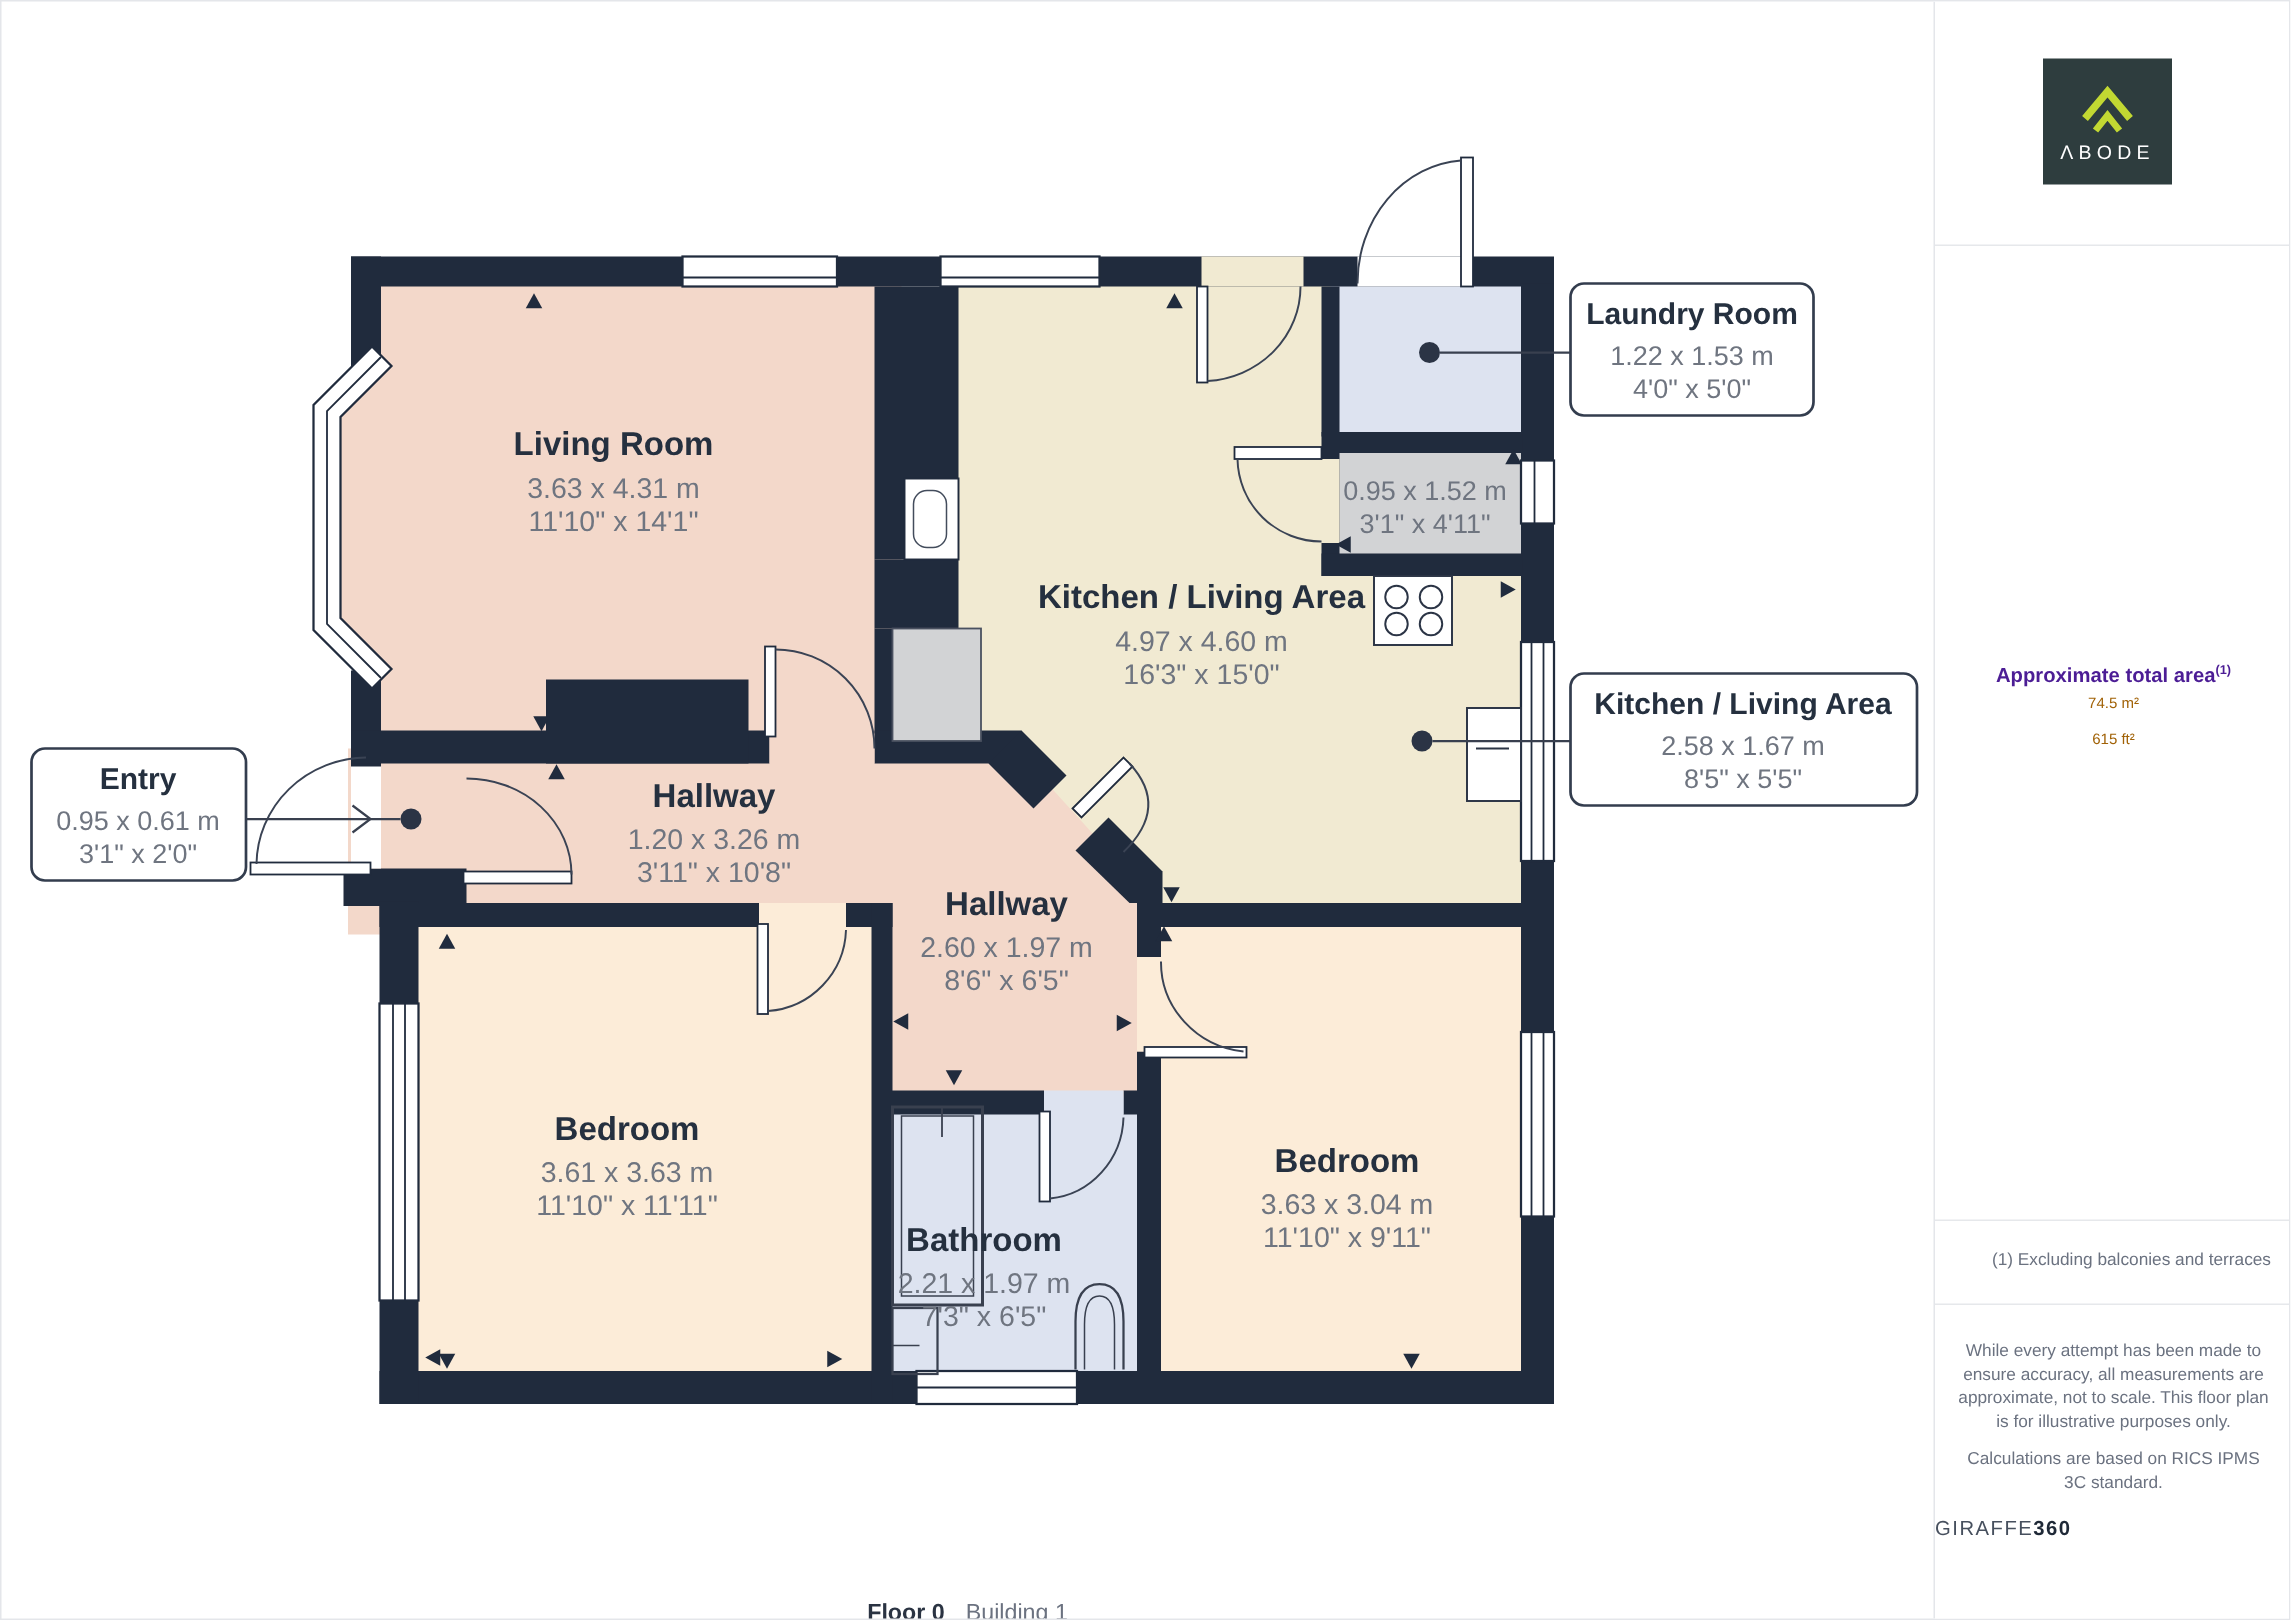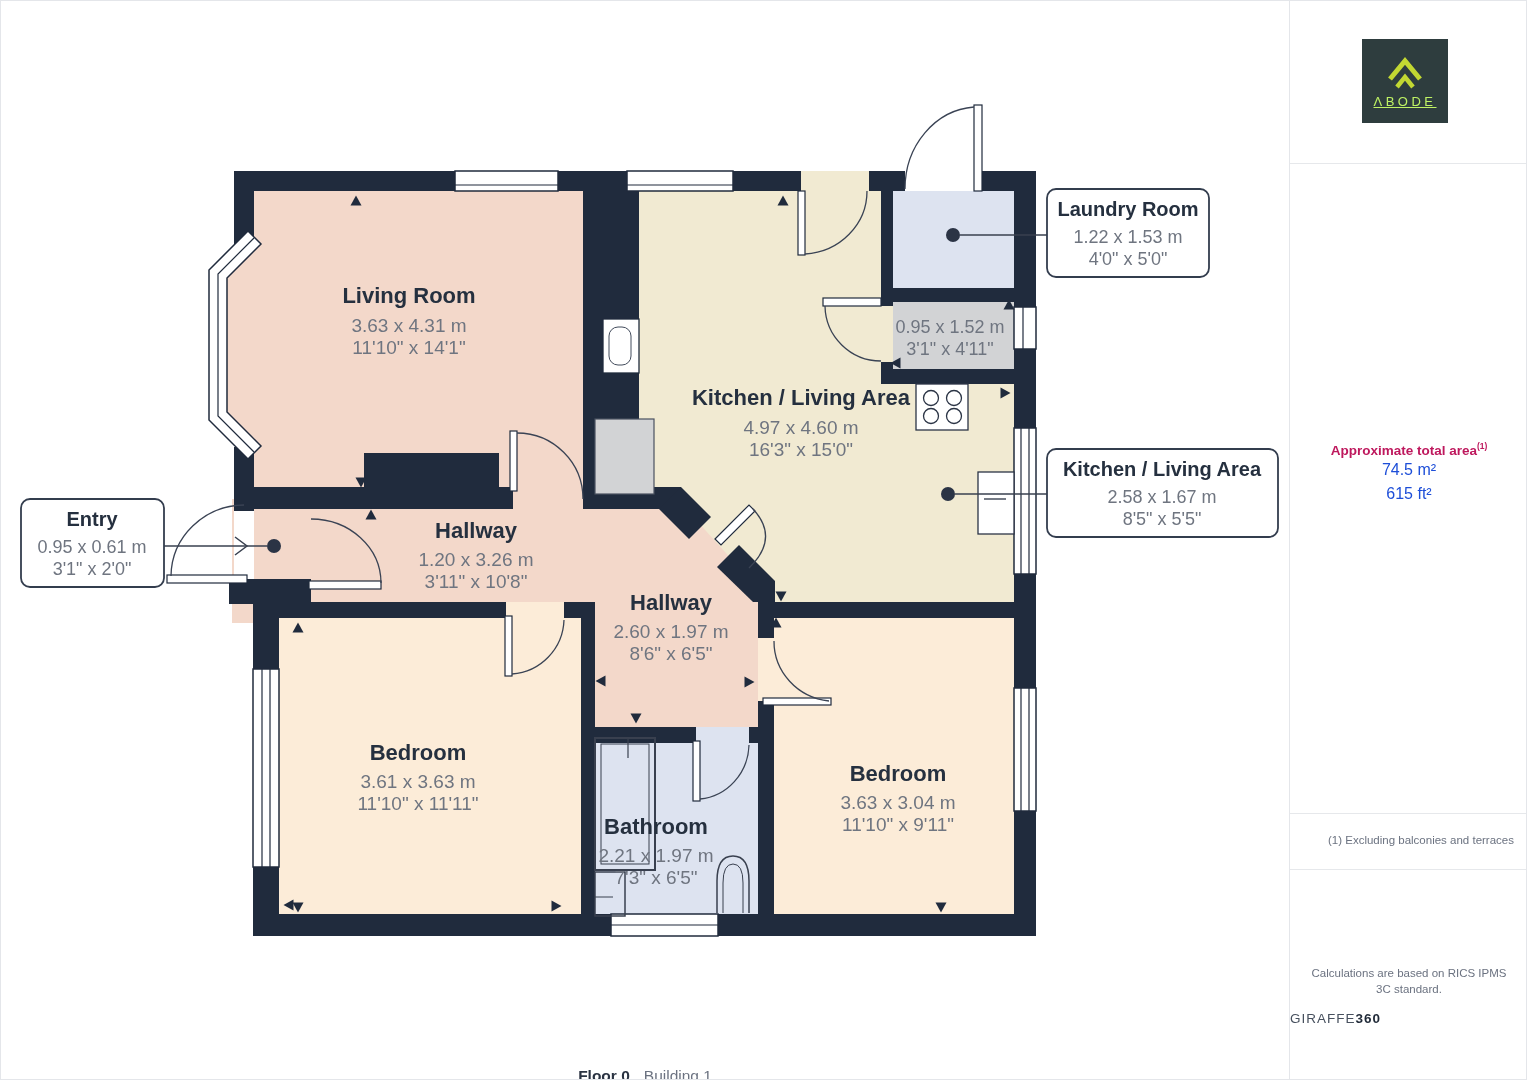--- a/index.html
+++ b/index.html
@@ -10,25 +10,25 @@
   .footer { position:absolute; left:0; top:1042px; width:1288px; text-align:center;
             font-size:15.5px;margin-top:24px; }
   .footer .floor { font-weight:bold; color:#2a3342; margin-right:14px; }
   .footer .building { color:#6b7280; }
   .sidebar { position:absolute; left:1288px; top:0; width:239px; height:1080px;
              background:#fff; border-left:1px solid #e4e6ea; box-sizing:border-box; }
   .sb-divider { position:absolute; left:0; width:100%; height:1px; background:#e6e8eb; }
   .logo-box { position:absolute; left:72px; top:38px; width:86px; height:84px;
               background:#2e3d3e; display:flex; flex-direction:column;
               align-items:center; justify-content:center; }
-  .logo-text { color:#bef264; font-size:13px; letter-spacing:3.5px; margin-top:4px;text-decoration:underline; }
+  .logo-text { color:#ffffff; font-size:13px; letter-spacing:3.5px; margin-top:4px; }
   .area-block { position:absolute; top:440px; left:0; width:100%; text-align:center; }
-  .area-title { font-size:13.5px; font-weight:bold; color:#be185d; }
+  .area-title { font-size:13.5px; font-weight:bold; color:#4c1d95; }
   .area-title sup { font-size:8.5px; }
-  .area-val { font-size:16px; color:#1d4ed8; line-height:24px; }
+  .area-val { font-size:10px; color:#a16207; line-height:24px; }
   .sb-note { position:absolute; top:833px; left:14px; width:210px; text-align:right;
              font-size:11.5px; color:#6b7280; }
   .sb-par { position:absolute; left:13px; width:212px; text-align:center;
             font-size:11.5px; color:#6b7280; line-height:15.5px; }
   .sb-brand { position:absolute; top:1010px; left:0; width:100%; text-align:left;
               font-size:13.5px; letter-spacing:1px; }
   .sb-brand .b1 { color:#47505e; }
   .sb-brand .b2 { color:#1f2937; font-weight:bold; }
   text.room-name { font-size:22px; font-weight:bold; fill:#25303f; }
   text.room-dims { font-size:19px; fill:#6f7580; }
@@ -325,20 +325,21 @@
       <div class="area-val">74.5 m²</div>
       <div class="area-val">615 ft²</div>
     </div>
 
     <div class="sb-divider" style="top:812px;"></div>
 
     <div class="sb-note">(1) Excluding balconies and terraces</div>
 
     <div class="sb-divider" style="top:868px;"></div>
 
+    <div class="sb-par" style="top:893px;">While every attempt has been made to ensure accuracy, all measurements are approximate, not to scale. This floor plan is for illustrative purposes only.</div>
     <div class="sb-par" style="top:965px;text-align:center;">Calculations are based on RICS IPMS 3C standard.</div>
 
     <div class="sb-brand">
       <span class="b1">GIRAFFE</span><span class="b2">360</span>
     </div>
   </div>
 
 </div>
 
 </body></html>

